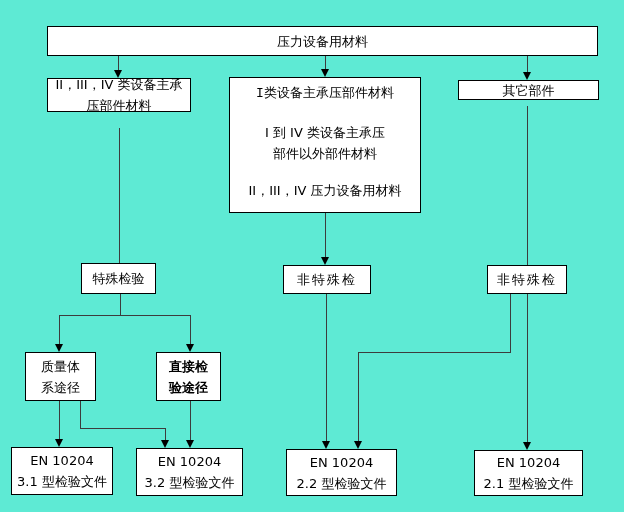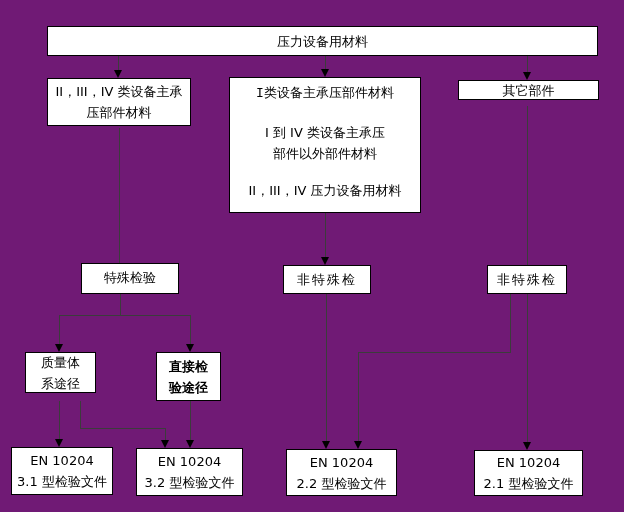--- a/index.html
+++ b/index.html
@@ -5,21 +5,21 @@
   html, body {
     margin: 0;
     padding: 0;
     background: #ffffff;
     font-family: "DejaVu Sans", "Liberation Sans", sans-serif;
   }
   #canvas {
     position: relative;
     width: 624px;
     height: 512px;
-    background: #701a75;
+    background: #5eead4;
     overflow: hidden;
     color: #000000;
   }
   .box {
     position: absolute;
     box-sizing: border-box;
     border: 1px solid #000000;
     background: #ffffff;
     display: flex;
     flex-direction: column;
@@ -45,31 +45,31 @@
     position: absolute;
     width: 0;
     height: 0;
     border-left: 4px solid transparent;
     border-right: 4px solid transparent;
     border-top: 8px solid #000000;
   }
   
   #box-root   { left: 47px;  top: 26px;  width: 551px; height: 30px; }
   
-  #box-left   { left: 47px;  top: 78px;  width: 144px; height: 48px; }
+  #box-left   { left: 47px;  top: 78px;  width: 144px; height: 34px; }
   #box-middle { left: 229px; top: 77px;  width: 192px; height: 136px; justify-content: flex-start; padding-top: 5px; }
   #box-middle .m1 { margin-bottom: 18px; font-family: Liberation Mono, monospace; }
   #box-middle .m3 { margin-bottom: 16px; }
   #box-other  { left: 458px; top: 80px;  width: 141px; height: 20px; }
   
-  #box-special        { left: 81px;  top: 263px; width: 98px;  height: 31px; font-family: Liberation Mono, monospace; }
+  #box-special        { left: 81px;  top: 263px; width: 75px;  height: 31px; }
   #box-nonspecial-mid { left: 283px; top: 265px; width: 88px;  height: 29px; letter-spacing: 2px; }
   #box-nonspecial-rgt { left: 487px; top: 265px; width: 80px;  height: 29px; letter-spacing: 2px; }
   
-  #box-quality { left: 25px;  top: 352px; width: 71px; height: 41px; }
+  #box-quality { left: 25px;  top: 352px; width: 71px; height: 49px; }
   #box-direct  { left: 156px; top: 352px; width: 65px; height: 49px; font-weight: bold; }
   
   #box-en31 { left: 11px;  top: 447px; width: 102px; height: 48px; }
   #box-en32 { left: 136px; top: 448px; width: 107px; height: 48px; }
   #box-en22 { left: 286px; top: 449px; width: 111px; height: 47px; }
   #box-en21 { left: 474px; top: 450px; width: 109px; height: 46px; }
 </style>
 </head>
 <body>
 

